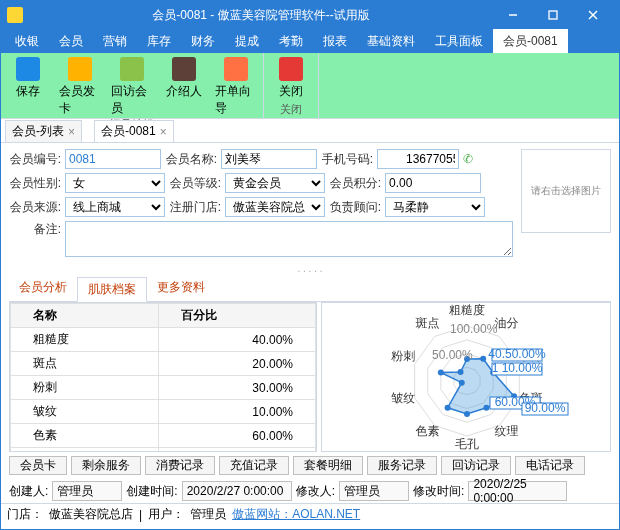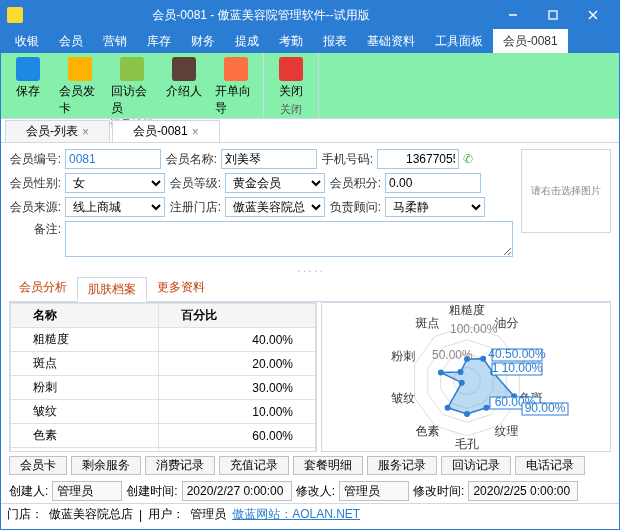--- a/index.html
+++ b/index.html
@@ -12,21 +12,21 @@
 .menubar{height:24px;background:#2b7cd3;display:flex;align-items:stretch;padding-left:4px;}
 .menubar .mitem{color:#fff;padding:0 10px;display:flex;align-items:center;cursor:pointer;}
 .menubar .mitem.active{background:#fff;color:#333;}
 .ribbon{height:66px;background:#86efac;border-bottom:1px solid #d0d7e5;display:flex;}
 .rgroup{display:flex;flex-direction:column;border-right:1px solid #d0d7e5;padding:2px 6px 0;}
 .rgroup .btns{display:flex;gap:10px;flex:1;align-items:flex-start;padding-top:2px;}
 .rbtn{display:flex;flex-direction:column;align-items:center;width:42px;cursor:pointer;}
 .rbtn .ic{width:24px;height:24px;margin-bottom:2px;}
 .rgroup .glabel{text-align:center;color:#555;height:16px;font-size:11px;}
 .tabstrip{height:24px;background:#fff;border-bottom:1px solid #d0d7e5;display:flex;align-items:flex-end;padding-left:4px;}
-.tab{height:22px;padding:0 20px;border:1px solid #d0d7e5;border-bottom:none;background:#f5f5f5;margin-right:2px;display:flex;align-items:center;cursor:pointer;}
+.tab{height:22px;padding:0 6px;border:1px solid #d0d7e5;border-bottom:none;background:#f5f5f5;margin-right:12px;display:flex;align-items:center;cursor:pointer;}
 .tab.active{background:#fff;}
 .tab .tx{margin-right:4px;}
 .tab .cls{color:#888;}
 .form{padding:6px 8px 2px;}
 .row{display:flex;align-items:center;margin-bottom:4px;gap:4px;}
 .lbl{width:52px;text-align:right;color:#333;}
 .inp,.sel{height:20px;border:1px solid #a6c8e6;padding:0 3px;background:#fff;}
 .inp.blue{color:#2b7cd3;}
 .photo{width:120px;height:84px;border:1px solid #d0d7e5;margin-left:8px;display:flex;align-items:center;justify-content:center;color:#888;font-size:10px;}
 .remark{width:448px;height:36px;border:1px solid #a6c8e6;}
@@ -269,21 +269,21 @@
   </div>
 
 <div class="meta">
   <span>创建人:</span>
   <span class="box" style="width:70px">管理员</span>
   <span>创建时间:</span>
   <span class="box" style="width:110px">2020/2/27 0:00:00</span>
   <span>修改人:</span>
   <span class="box" style="width:70px">管理员</span>
   <span>修改时间:</span>
-  <span class="box" style="width:110px">2020/2/25 0:00:00</span>
+  <span class="box" style="width:99px">2020/2/25 0:00:00</span>
 </div>
 
 <div class="status">
   <span>门店：</span>
   <span>傲蓝美容院总店</span>
   <span>|</span>
   <span>用户：</span>
   <span>管理员</span>
   <a href="#"><span>傲蓝网站：</span><span>AOLAN.NET</span></a>
 </div>

